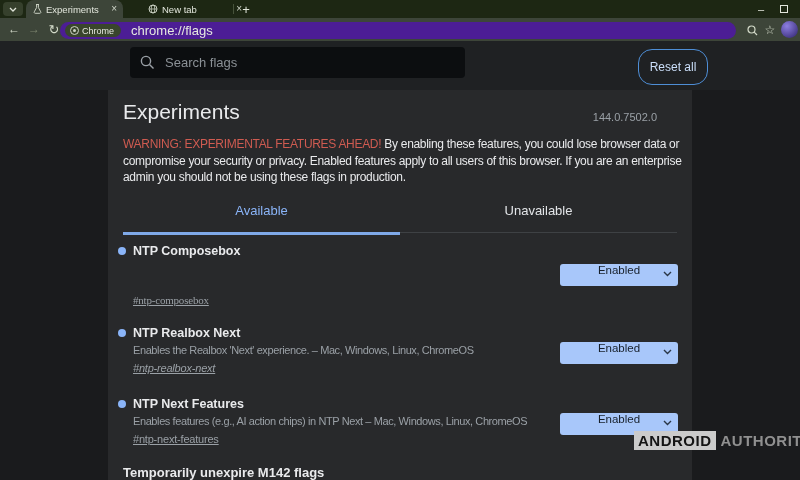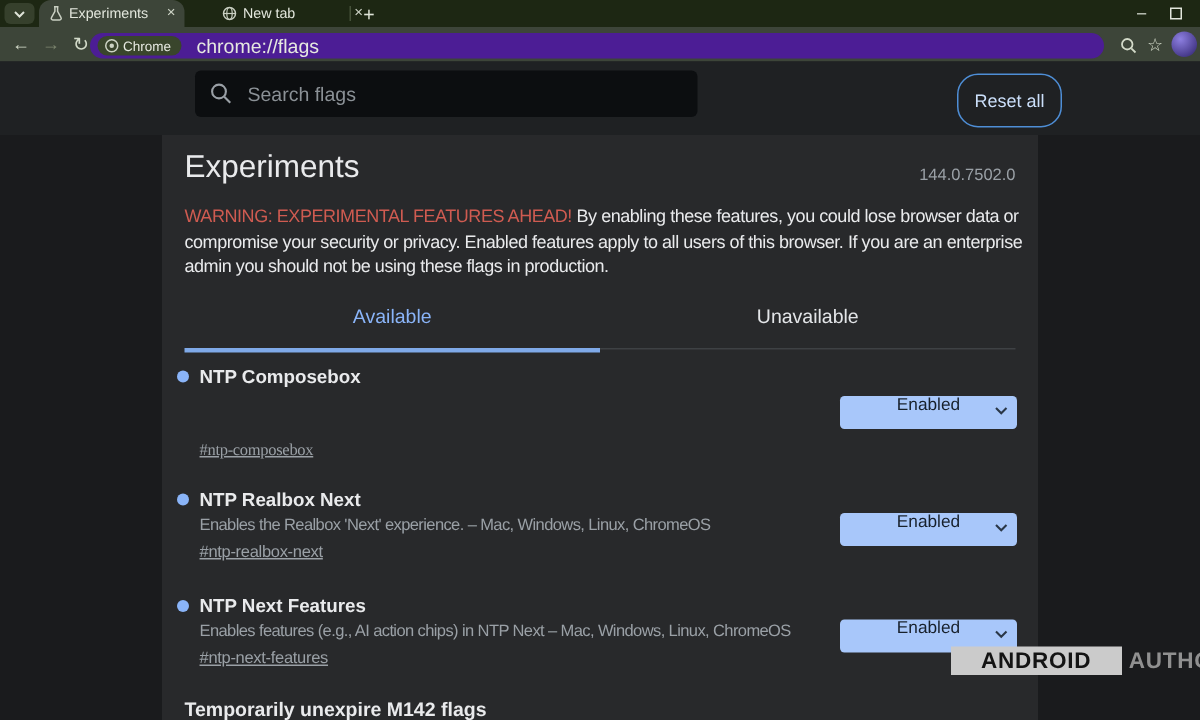--- a/index.html
+++ b/index.html
@@ -56,21 +56,21 @@
     font-size:13px; width:100%; font-family:"Liberation Sans", sans-serif; }
   .search-box input::placeholder { color:#8b9196; opacity:1; }
   .search-ic { color:#9aa0a6; display:flex; }
   .reset-btn { position:absolute; left:638px; top:49px; width:70px; height:36px; border-radius:14px;
     border:1px solid #4e8ed6; background:transparent; color:#cbdffa; font-size:12px;
     display:flex; align-items:center; justify-content:center; font-family:"Liberation Sans", sans-serif; }
 
   
   .column { position:absolute; left:108px; top:90px; width:584px; height:390px; background:#28292b; }
   .page-title { position:absolute; left:123px; top:100px; font-size:21px; color:#e9eaec; font-weight:400; }
-  .version { position:absolute; left:477px; top:111px; width:200px; text-align:right; font-size:11px; color:#9aa0a6; }
+  .version { position:absolute; left:457px; top:111px; width:200px; text-align:right; font-size:11px; color:#9aa0a6; }
   .warning { position:absolute; left:123px; top:136px; width:560px; font-size:12px; letter-spacing:-0.3px;
     line-height:16.5px; color:#e9eaec; }
   .warning .lead { color:#cf5b51; }
 
   .seg-tab { position:absolute; top:203px; width:277px; text-align:center; font-size:13px; padding-bottom:14px; }
   .seg-available { left:123px; color:#8ab4f8; border-bottom:3px solid #7fa9e8; }
   .seg-unavailable { left:400px; color:#e3e5e8; border-bottom:1px solid #3e4144; }
 
   .flag-row { position:absolute; left:118px; width:560px; }
   .flag-dot { position:absolute; left:0; top:3px; width:8px; height:8px; border-radius:50%; background:#8ab4f8; }
@@ -84,21 +84,21 @@
   .flag-select { position:absolute; left:442px; width:118px; height:22px; border-radius:3px;
     background:#a8c7fa; color:#17202b; font-size:11.5px; display:flex; align-items:flex-start;
     justify-content:center; }
   .flag-select .chev { position:absolute; right:6px; top:7px; color:#2a3747; display:flex; }
 
   .more-heading { position:absolute; left:123px; top:465px; font-size:13px; font-weight:bold; color:#e9eaec; }
 
   
   .watermark { position:absolute; left:634px; top:431px; display:flex; align-items:center;
     font-weight:bold; font-size:15px; letter-spacing:0.5px; }
-  .wm-primary { background:#cbcbcb; color:#141414; padding:1px 20px; }
+  .wm-primary { background:#cbcbcb; color:#141414; padding:1px 4px; }
   .wm-secondary { color:#909090; margin-left:5px; }
 </style>
 </head>
 <body>
 
 <div id="stage">
 
   <div class="tabstrip">
     <div class="tab-search-btn">
       <svg width="8" height="5" viewBox="0 0 8 5">
@@ -185,21 +185,21 @@
             <polyline points="1,1 4.5,4.5 8,1" fill="none" stroke="currentColor" stroke-width="1.4"></polyline>
           </svg>
       </span>
     </div>
   </div>
 
   <div class="flag-row" style="top:326px; height:56px;">
     <span class="flag-dot"></span>
     <div class="flag-name">NTP Realbox Next</div>
     <div class="flag-desc oneline">Enables the Realbox 'Next' experience. – Mac, Windows, Linux, ChromeOS</div>
-    <div class="flag-link" style="top:36px;">#ntp-realbox-next</div>
+    <div class="flag-link" style="top:36px;font-style:italic;">#ntp-realbox-next</div>
     <div class="flag-select" style="top:16px;">
       <span>Enabled</span>
       <span class="chev">
         <svg width="9" height="6" viewBox="0 0 9 6">
             <polyline points="1,1 4.5,4.5 8,1" fill="none" stroke="currentColor" stroke-width="1.4"></polyline>
           </svg>
       </span>
     </div>
   </div>
 

